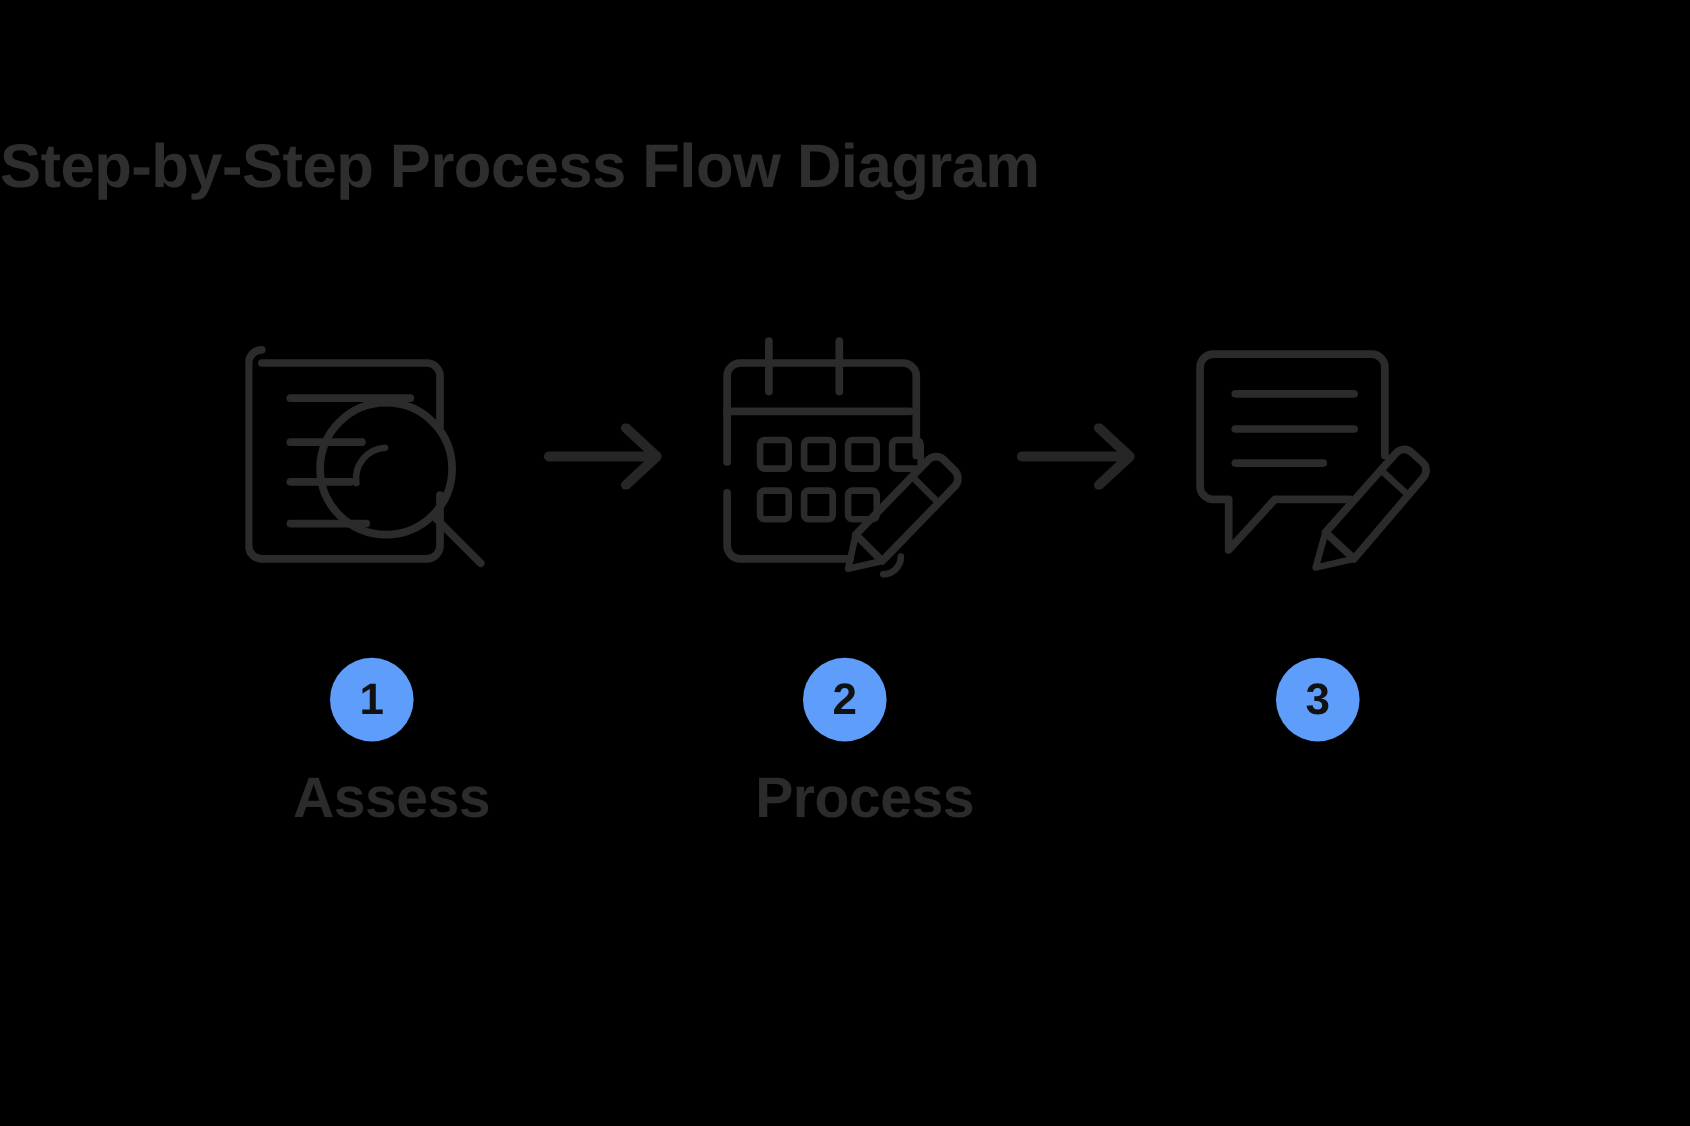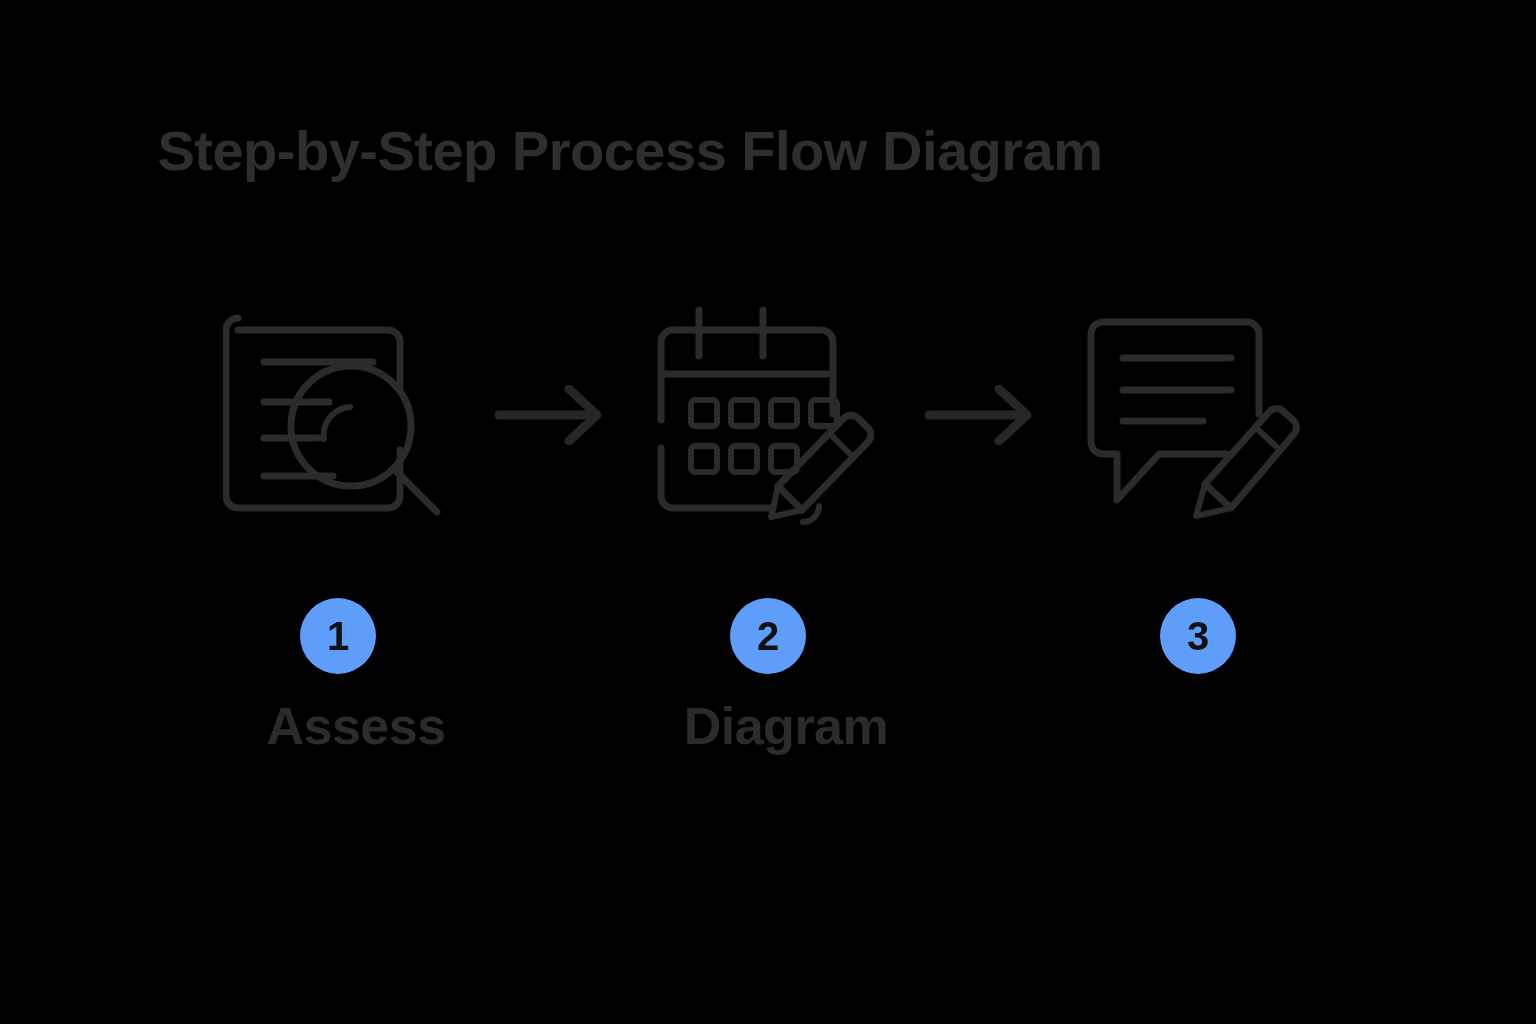--- a/index.html
+++ b/index.html
@@ -21,21 +21,21 @@
     height: 1024px;
     background: #000000;
   }
 
   
   #diagram-title {
     position: absolute;
     top: 118px;
     left: 0;
     width: 1260px;
-    text-align: center;
+    text-align: left;
     font-family: "Liberation Sans", sans-serif;
     font-size: 56px;
     font-weight: bold;
     letter-spacing: -0.5px;
     color: #2e2e2e;
     white-space: nowrap;
   }
 
   
   #steps-row {
@@ -170,21 +170,21 @@
 
         <line class="ink-thin" x1="176" y1="133" x2="200" y2="157"></line>
 
         <path class="ink-thin" d="M125 186 L149 210 L118 217 Z"></path>
 
         <path class="ink-thin" d="M166 206 a16 16 0 0 1 -16 16"></path>
       </svg>
 
       <div class="step-badge">2</div>
 
-      <div class="step-label">Diagram</div>
+      <div class="step-label">Process</div>
     </div>
 
     <div class="connector">
       <svg width="120" height="60" viewBox="0 0 120 60">
         <line class="arrow-ink" x1="6" y1="30" x2="100" y2="30"></line>
         <polyline class="arrow-ink" points="76,4 104,30 76,56"></polyline>
       </svg>
     </div>
 
     <div class="step">

